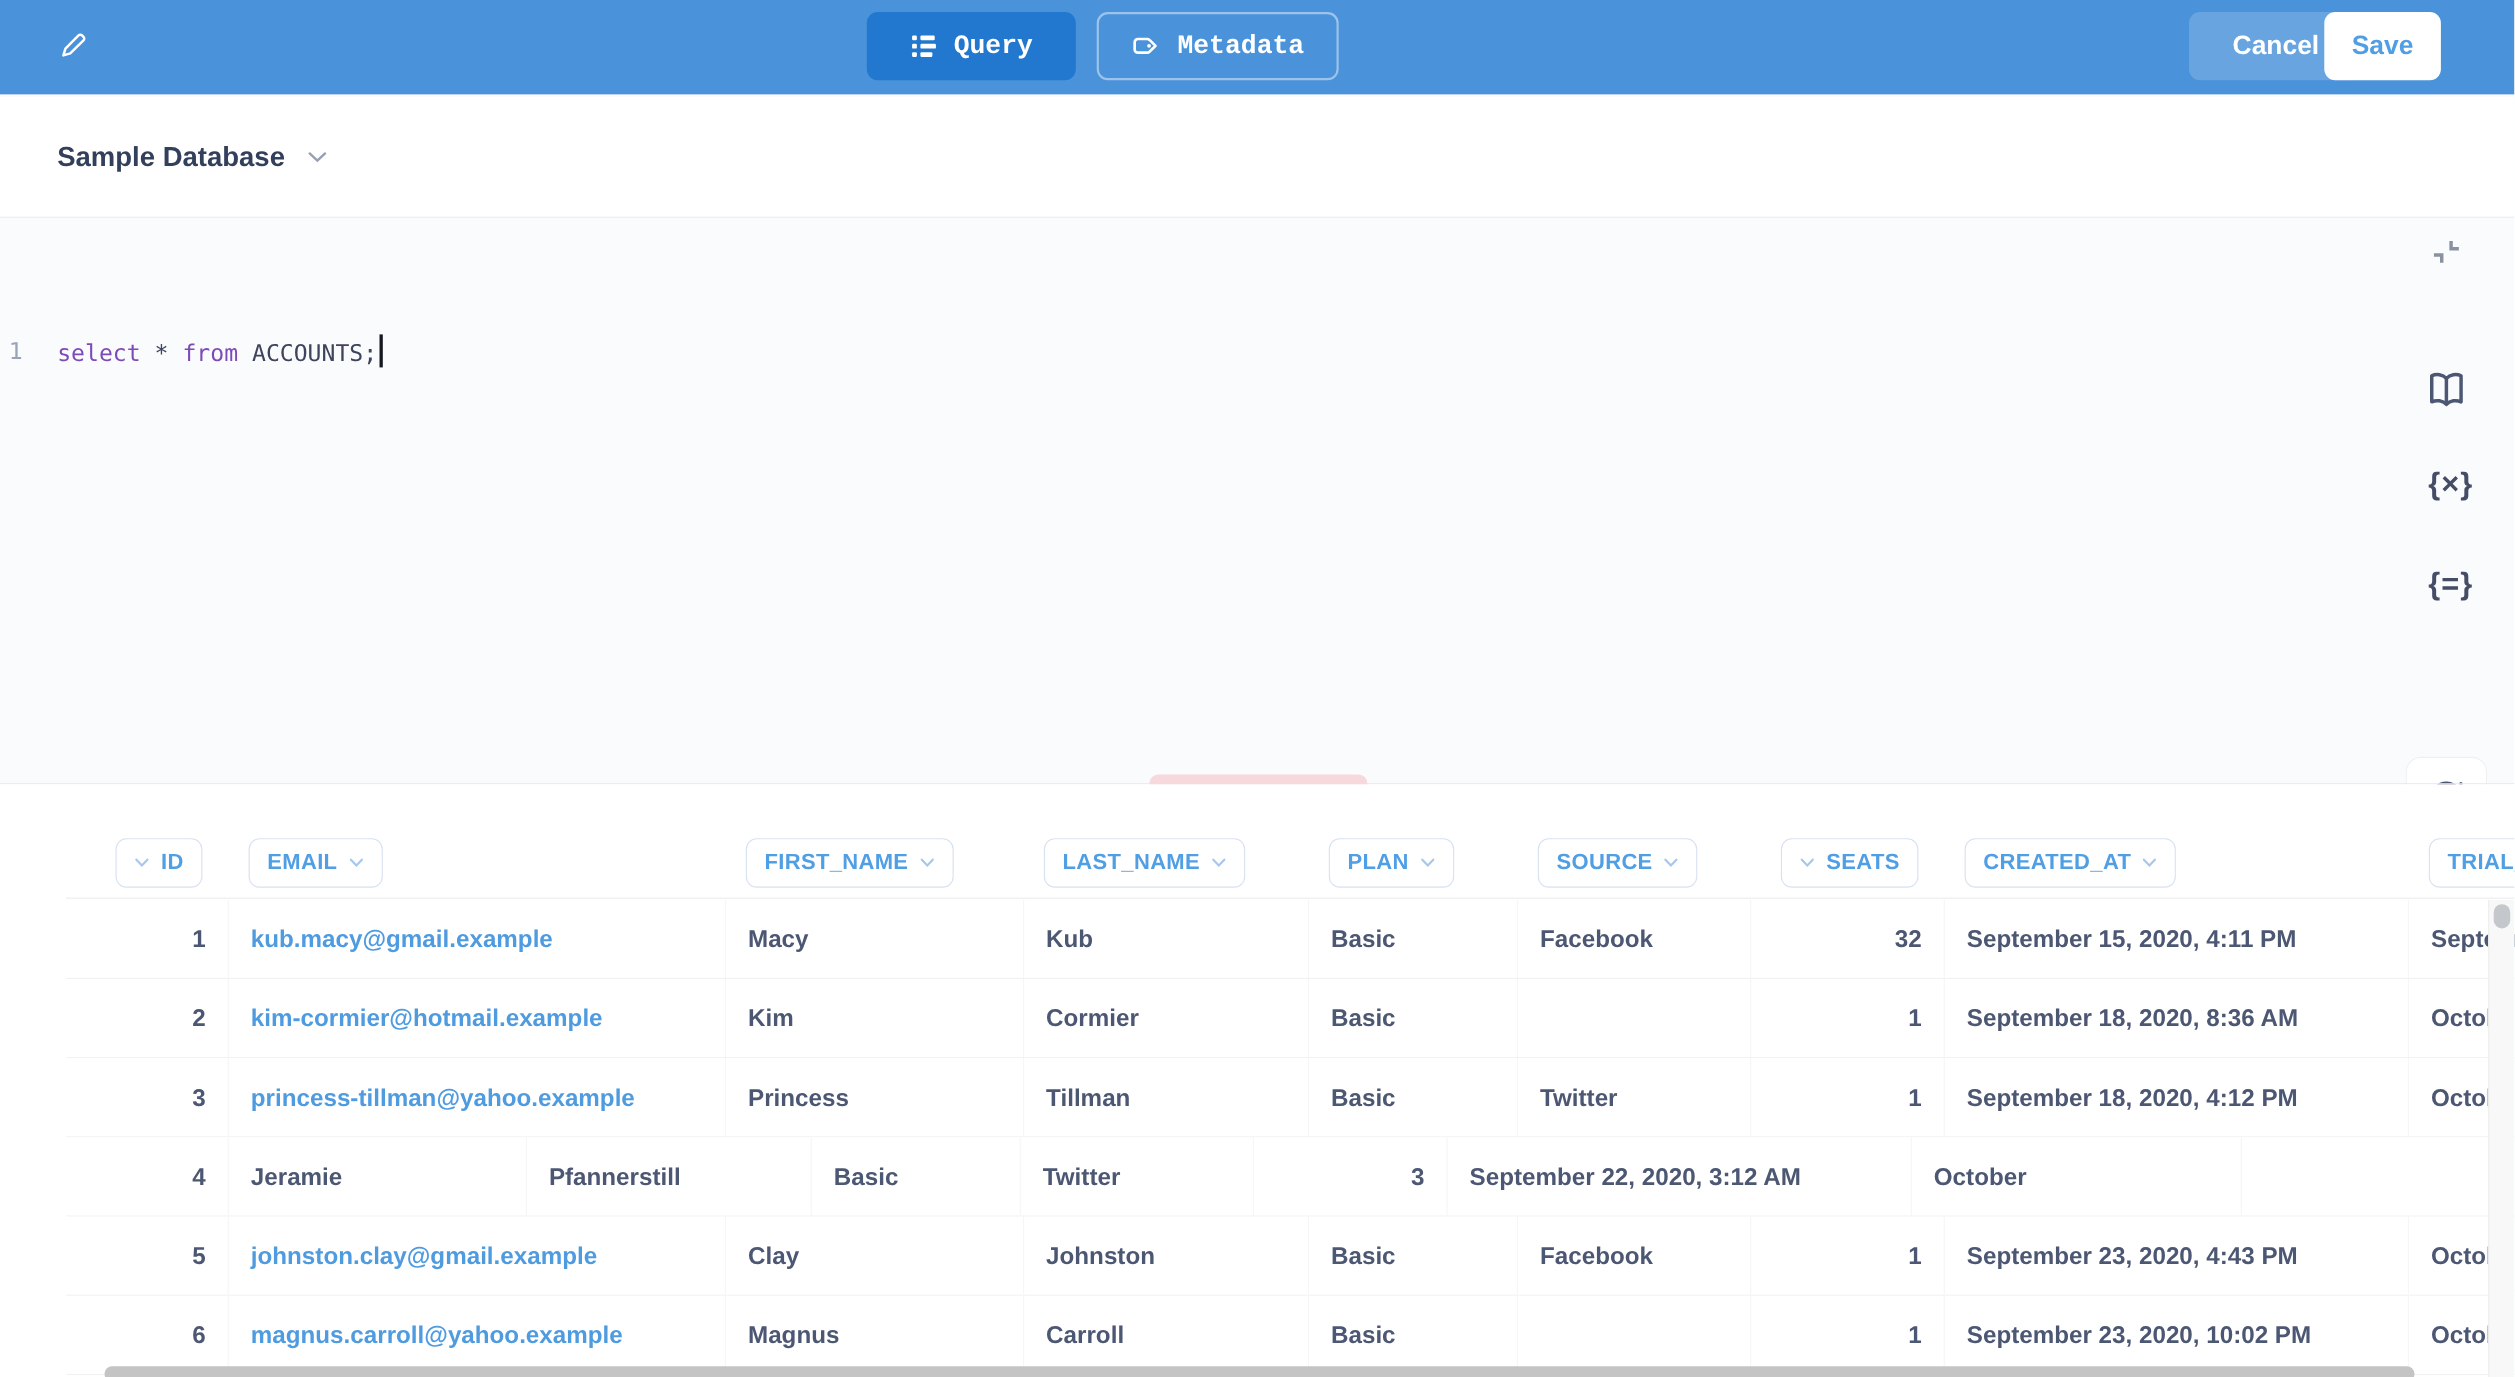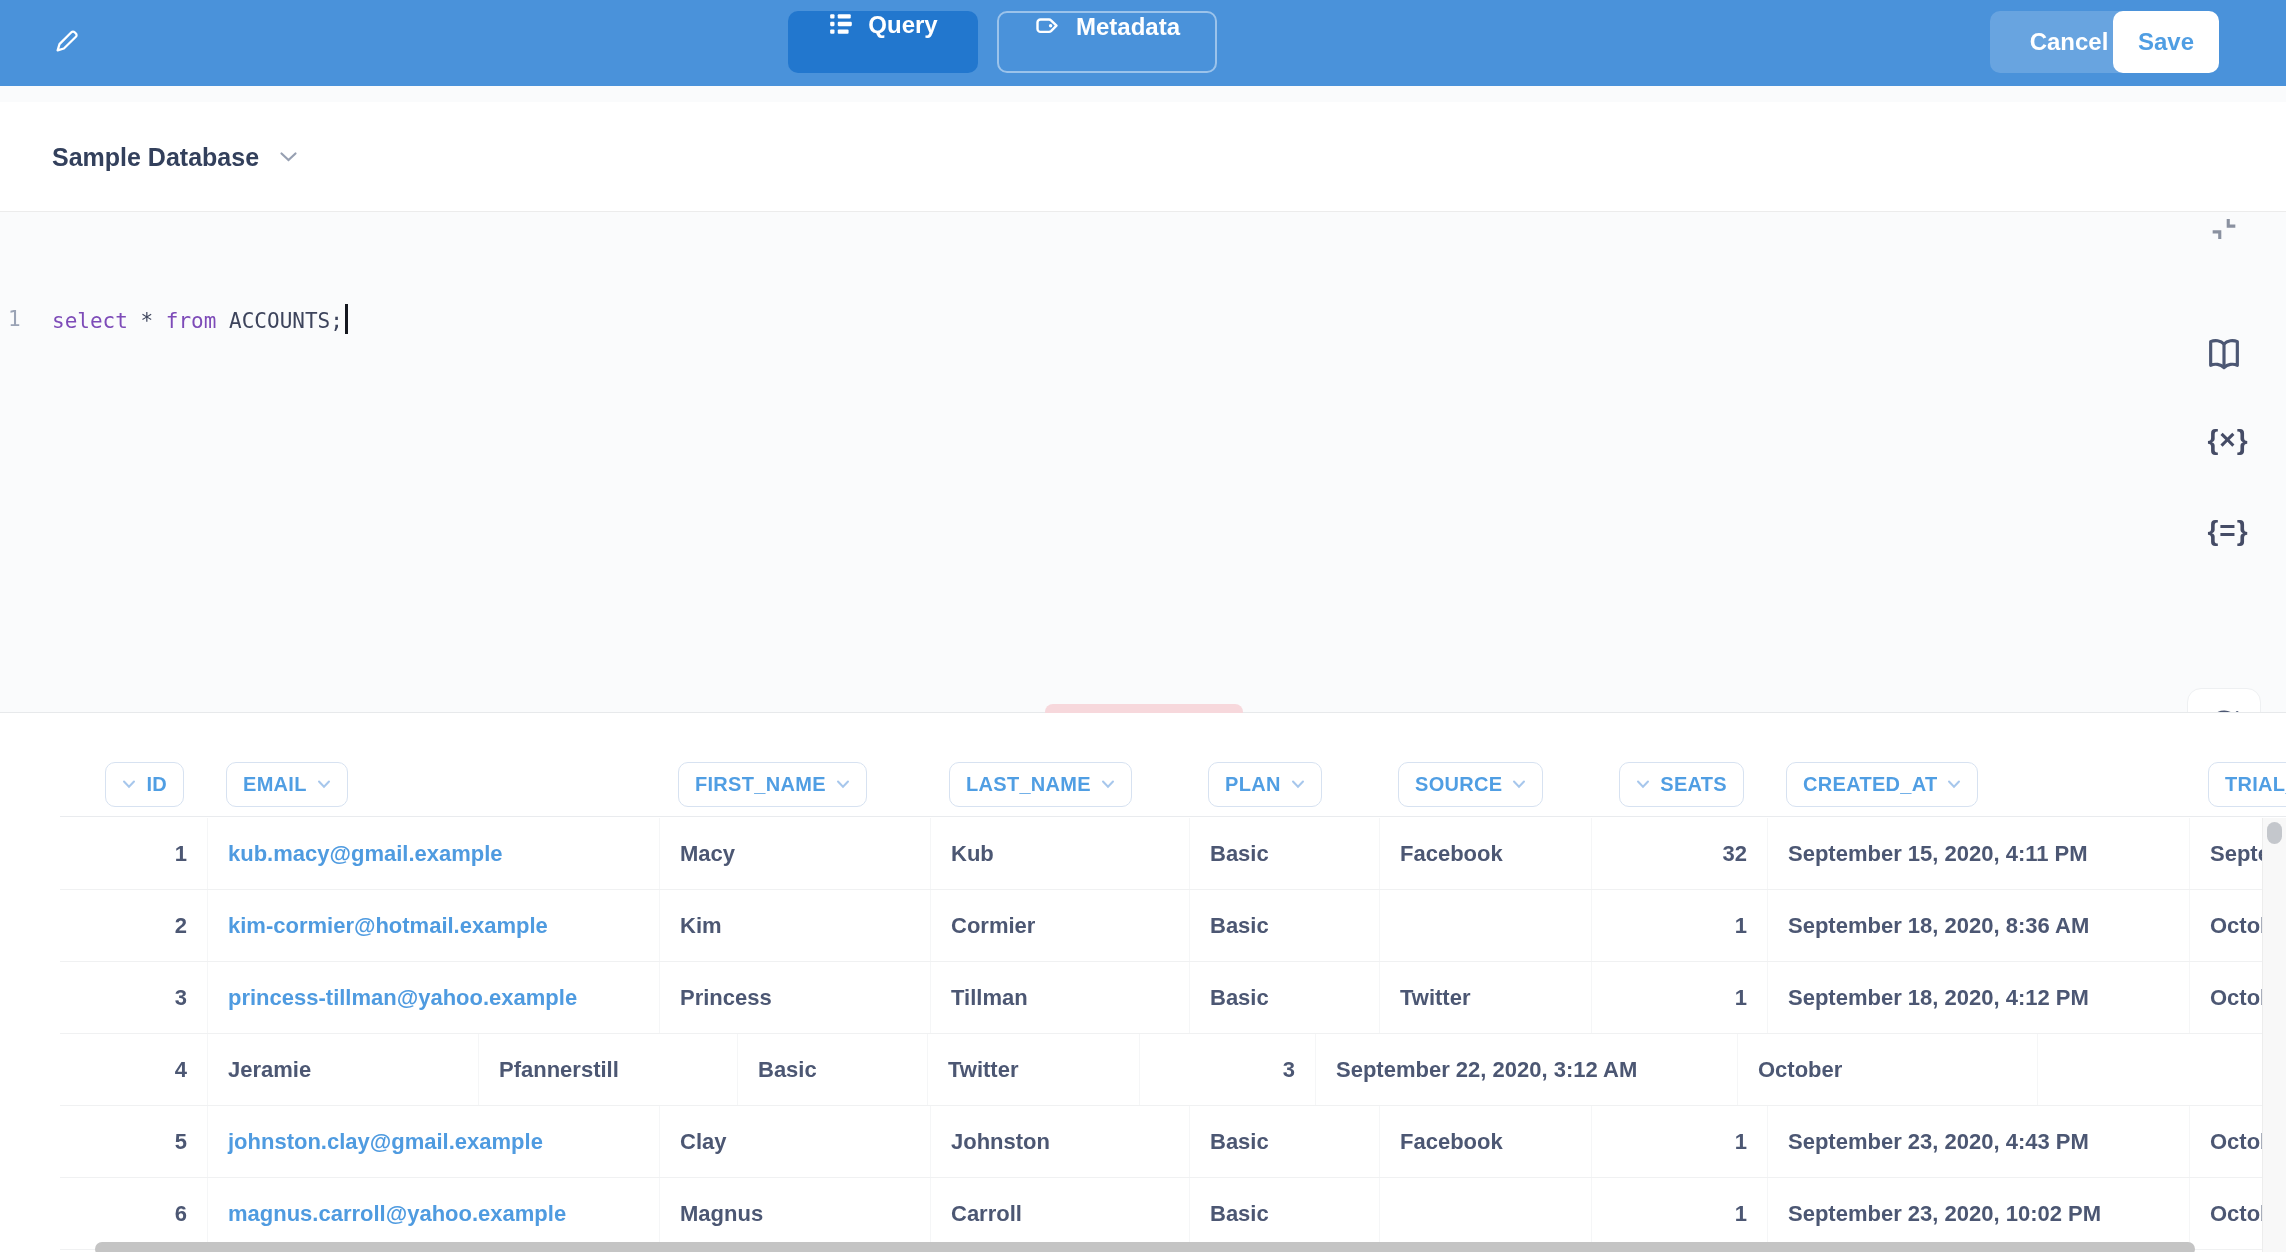--- a/index.html
+++ b/index.html
@@ -4,33 +4,33 @@
 <style>
   * { margin:0; padding:0; box-sizing:border-box; }
   html,body { width:2286px; height:1252px; overflow:hidden; background:#fff;
               font-family:"Liberation Sans", sans-serif; }
   .app { position:relative; width:2286px; height:1252px; overflow:hidden; background:#fff; }
 
   
   .topbar { position:absolute; left:0; top:0; width:2286px; height:86px; background:var(--bar); }
   .pencil { position:absolute; left:52px; top:26px; }
   .tab-btn { position:absolute; top:11px; height:62px; border-radius:10px; border:none;
-             display:flex; align-items:flex-start; justify-content:center; gap:14px;
+             display:flex; align-items:center; justify-content:center; gap:14px;
              color:#fff; font-size:24px; font-weight:700; background:transparent; cursor:pointer;
-             font-family:Liberation Sans, sans-serif; }
+             font-family:Liberation Mono, monospace; }
   .tab-query    { left:788px; width:190px; background:var(--active_tab); }
   .tab-metadata { left:997px; width:220px; border:2px solid rgba(255,255,255,.45); }
   .action-btn { position:absolute; top:11px; height:62px; border:none; border-radius:10px;
                 font-size:24px; font-weight:700; cursor:pointer; font-family:"Liberation Sans", sans-serif; }
   .btn-cancel { left:1990px; width:158px; background:rgba(255,255,255,.17); color:#fff; }
   .btn-save   { left:2113px; width:106px; background:#fff; color:var(--brand); }
 
   
   .editor { position:absolute; left:0; top:86px; width:2286px; height:627px; background:#fafbfc; }
-  .db-row { position:absolute; left:0; top:16px; width:2286px; height:110px; background:#fff;
+  .db-row { position:absolute; left:0; top:2px; width:2286px; height:110px; background:#fff;
             border-bottom:1px solid #ececec; }
   .db-picker { position:absolute; left:52px; top:0; height:110px; display:flex; align-items:center;
                gap:20px; cursor:pointer; background:none; border:none; }
   .db-name { font-size:25px; font-weight:700; color:#33405c; font-family:"Liberation Sans", sans-serif; }
   .collapse-btn { position:absolute; left:2202px; top:122px; width:44px; height:44px;
                   background:none; border:none; cursor:pointer; }
   .sql-gutter { position:absolute; left:8px; top:221px; font-family:"DejaVu Sans Mono", monospace;
                 font-size:21px; color:#9aa3b5; }
   .sql-line { position:absolute; left:52px; top:218px; font-family:"DejaVu Sans Mono", monospace;
               font-size:21px; line-height:34px; white-space:pre; }

